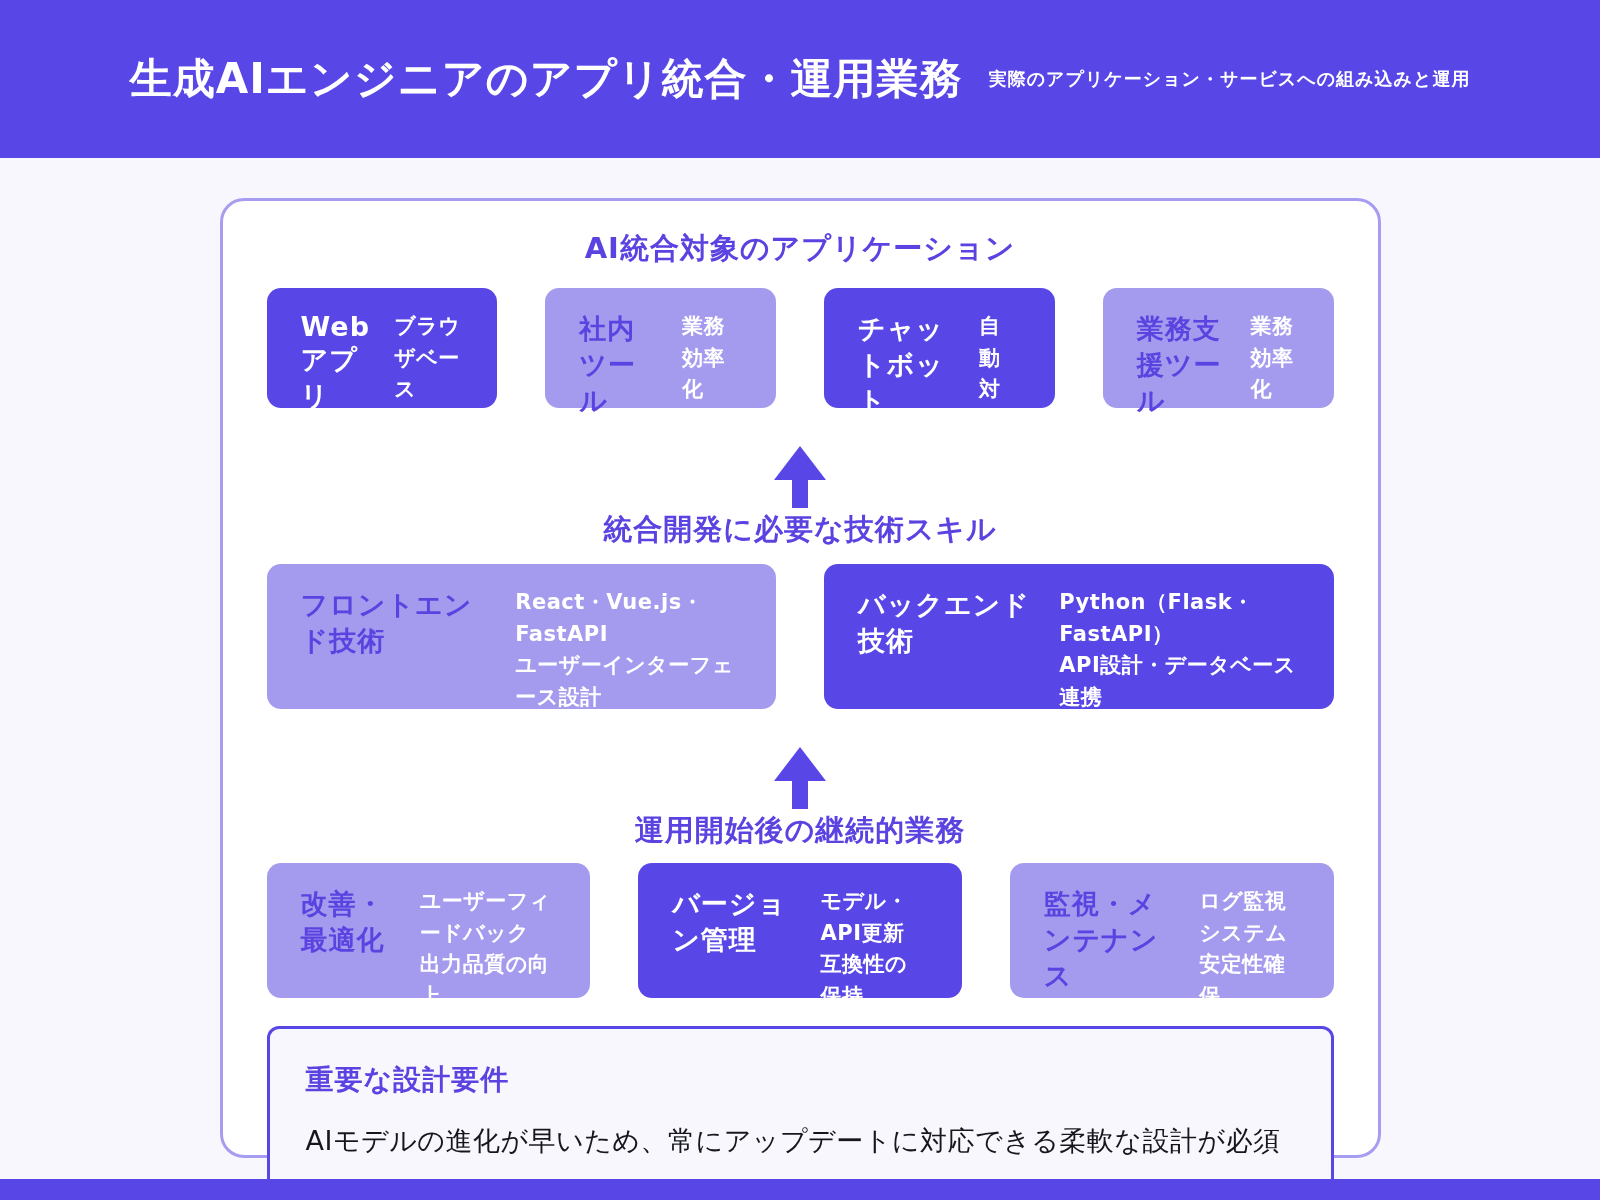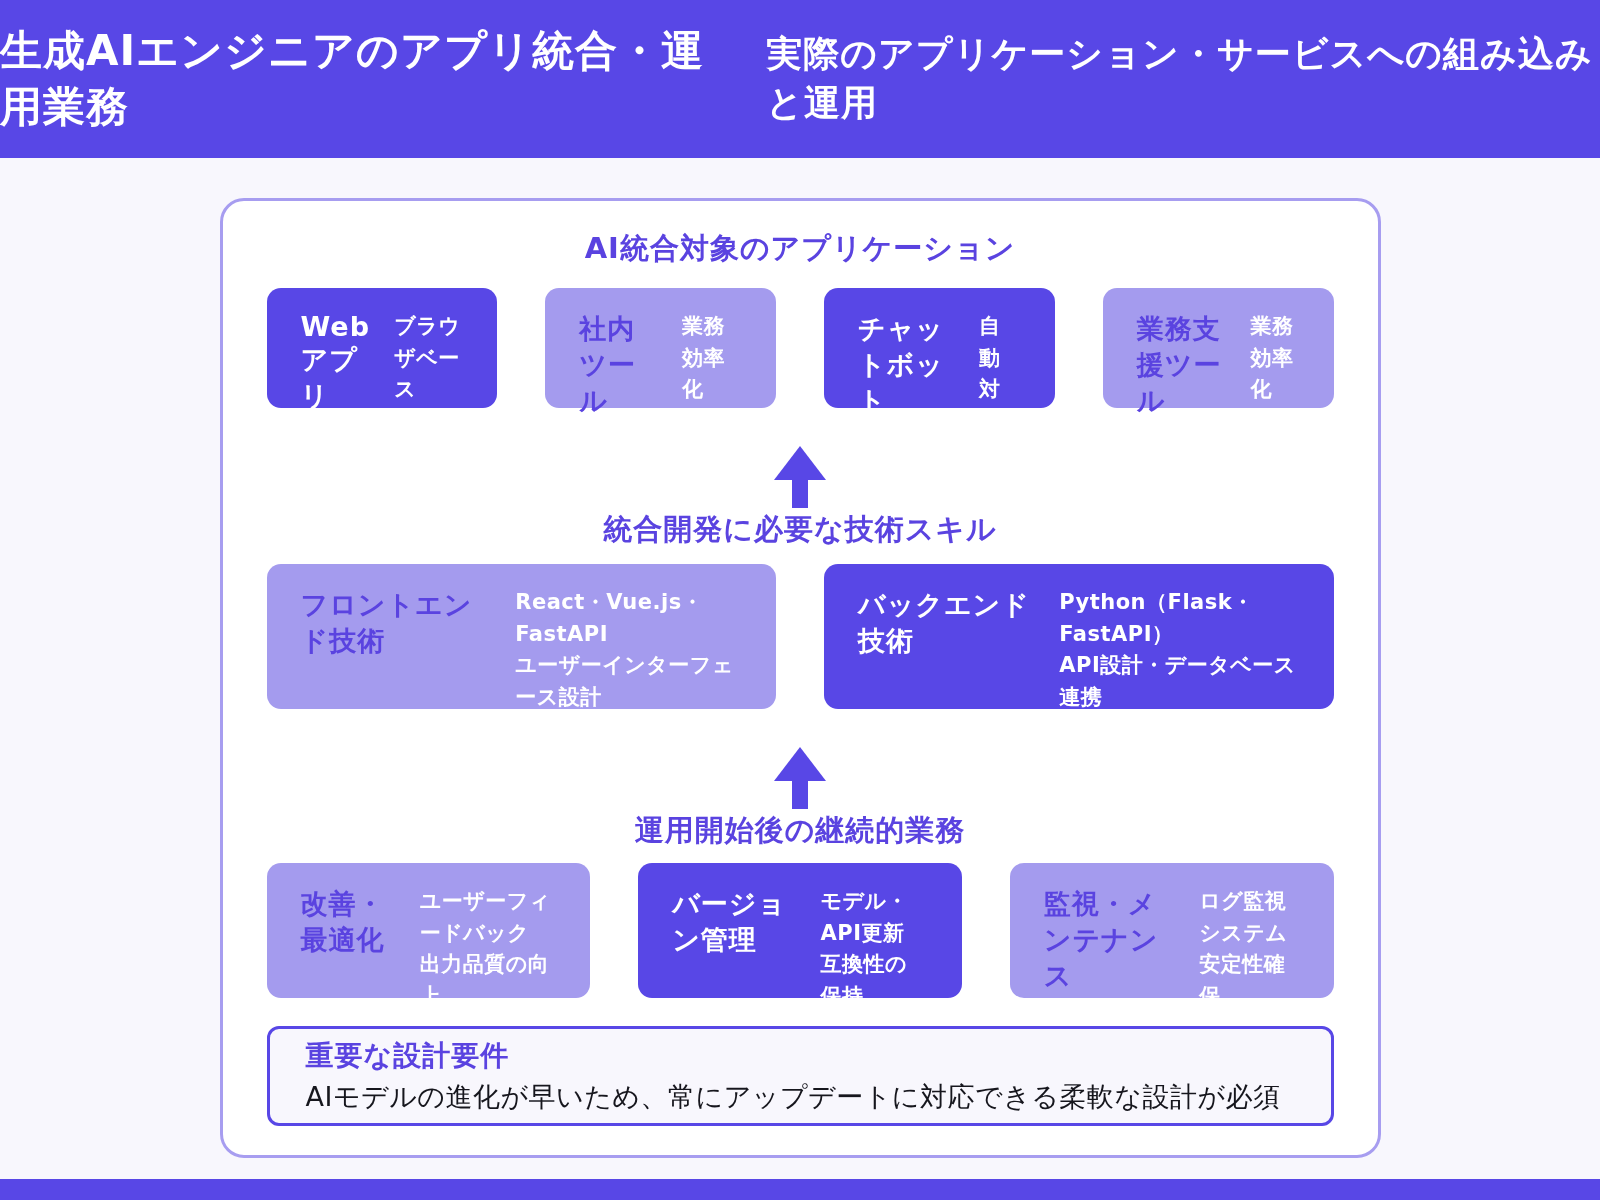--- a/index.html
+++ b/index.html
@@ -22,21 +22,21 @@
   .header{
     height:158px;
     background:var(--primary);
     display:flex;flex-direction:row;align-items:center;justify-content:center;
     gap:26px;
   }
   .header-title{
     color:var(--white);font-size:42px;font-weight:bold;letter-spacing:1px;
   }
   .header-subtitle{
-    color:var(--white);font-size:36px;font-weight:bold;letter-spacing:1px;
+    color:var(--white);font-size:18px;font-weight:bold;letter-spacing:1px;
   }
   
   .panel{
     width:1161px;height:960px;
     margin:40px auto 0;
     background:var(--white);
     border:3px solid var(--panel-border);
     border-radius:24px;
     padding:0 44px;
   }
@@ -83,22 +83,22 @@
   .arrow-stem{
     width:16px;height:28px;
     background:var(--primary);
   }
   
   .note{
     margin-top:28px;
     border:3px solid var(--primary);
     border-radius:12px;
     background:var(--page-bg);
-    padding:8px 36px;
-    display:flex;flex-direction:column;gap:4px;justify-content:flex-end;
+    padding:32px 36px;
+    display:flex;flex-direction:column;gap:24px;justify-content:flex-end;
   }
   .note-title{
     color:var(--accent-text);
     font-size:28px;font-weight:bold;letter-spacing:1px;
   }
   .note-body{
     color:var(--note-text);
     font-size:27px;font-weight:normal;letter-spacing:0.5px;
   }
   

